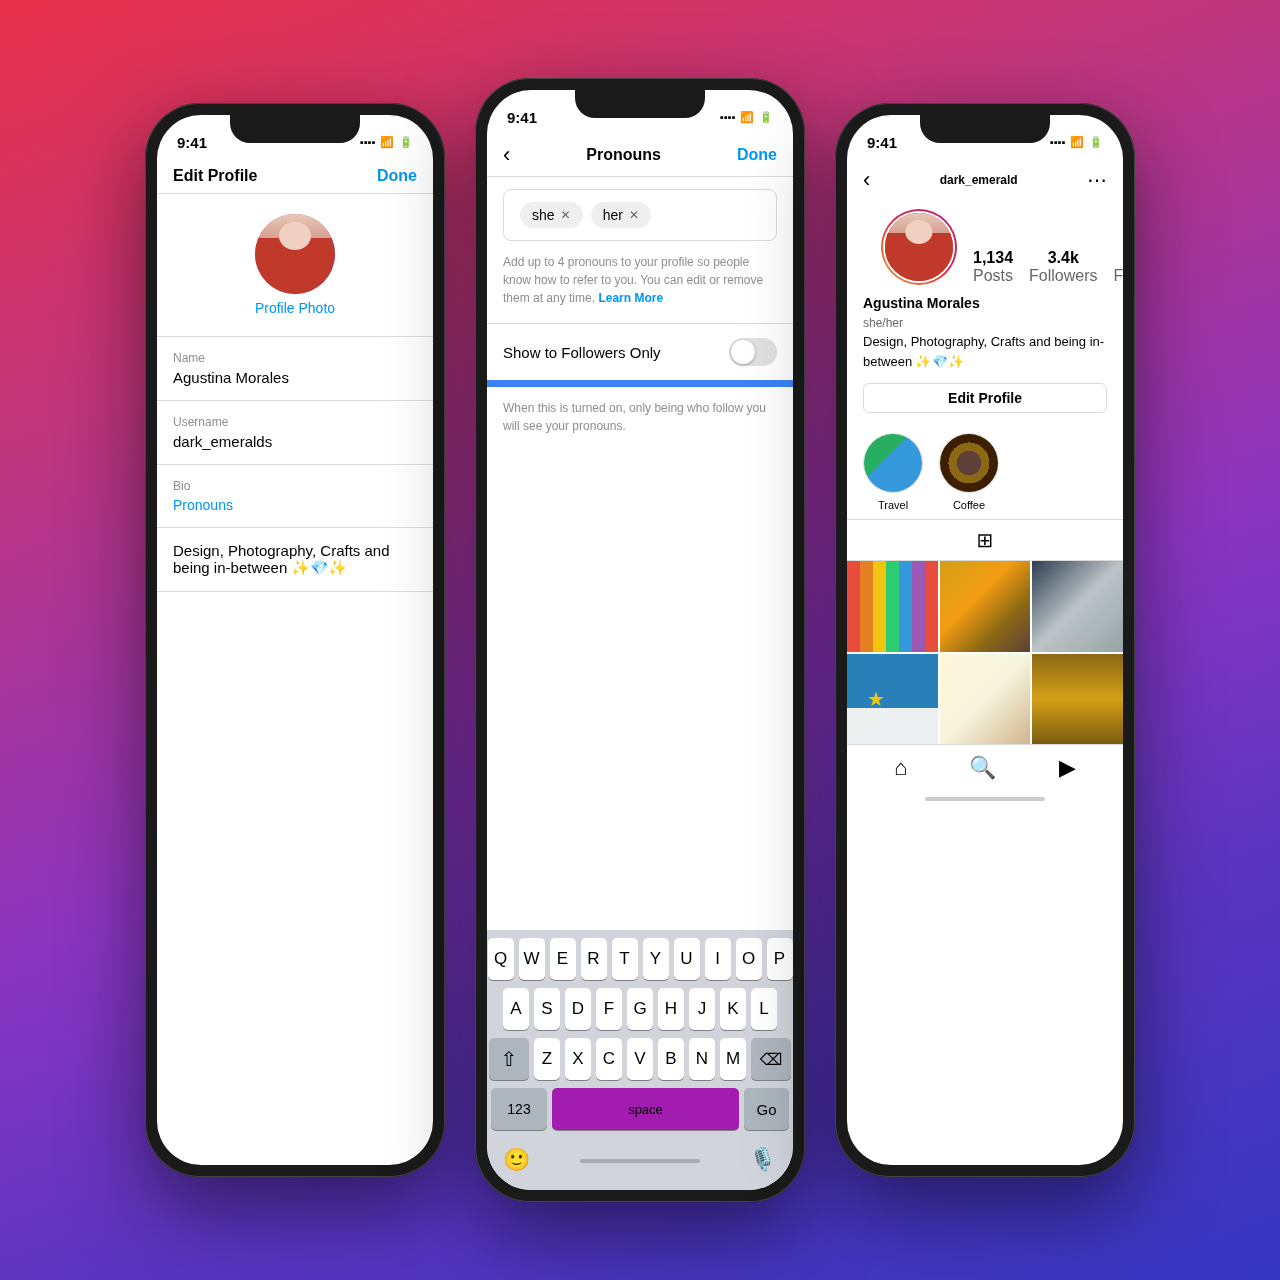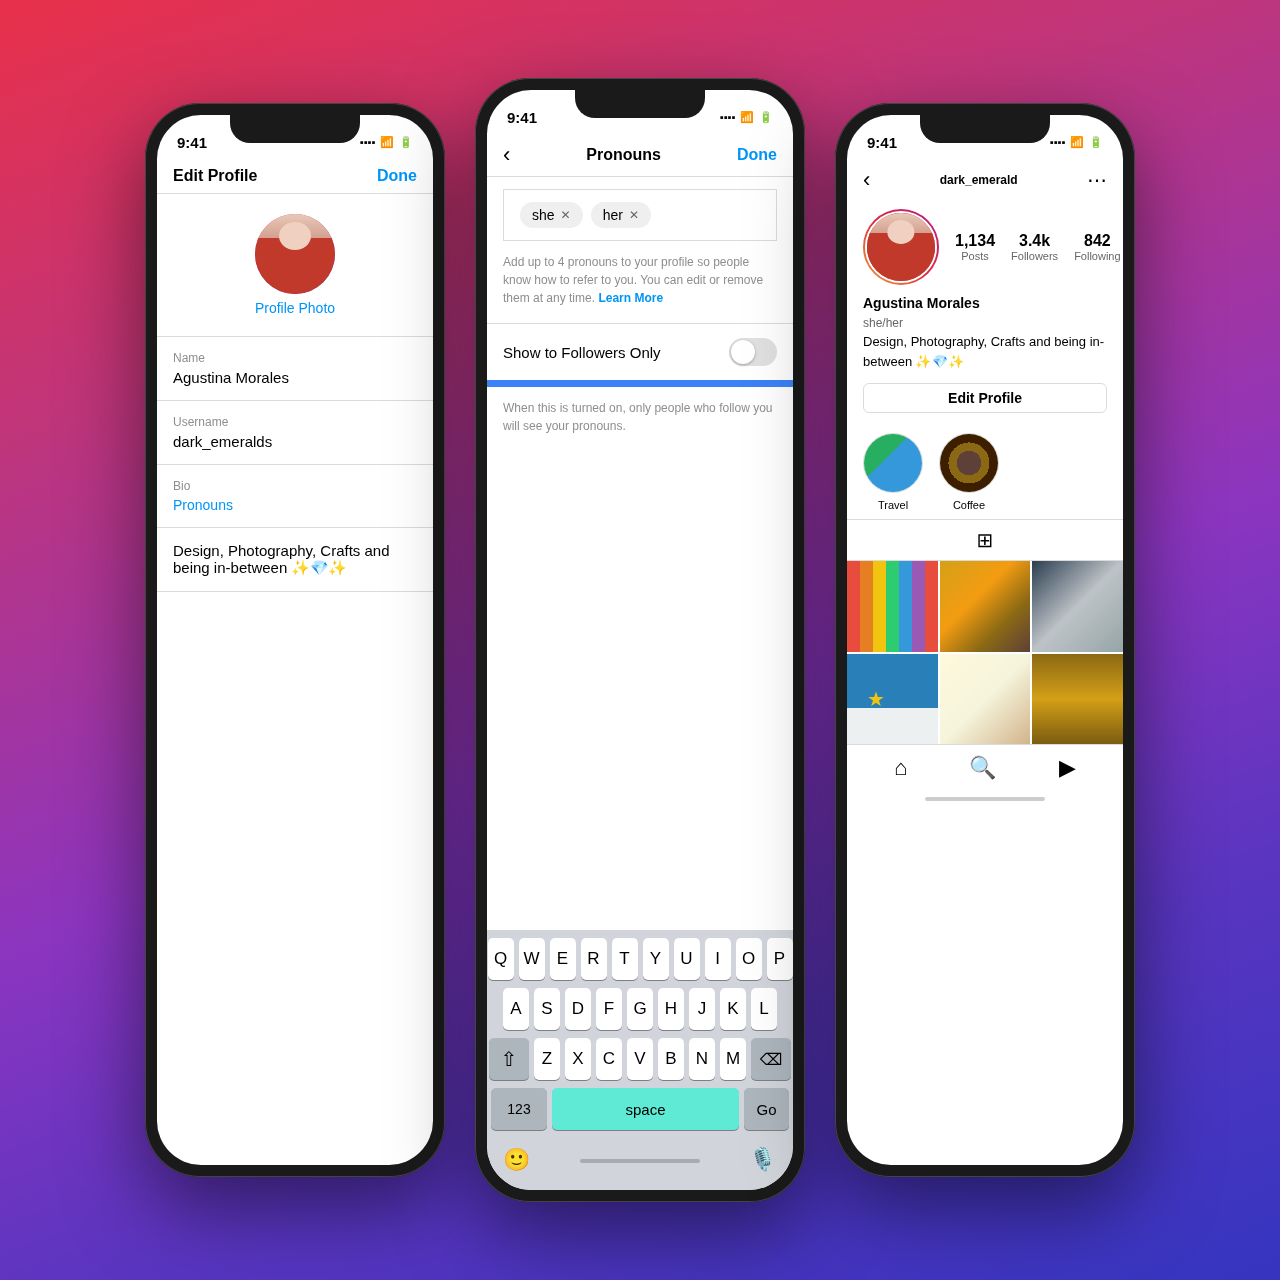--- a/index.html
+++ b/index.html
@@ -154,21 +154,21 @@
       padding: 16px;
       display: block;
     }
 
     
     .pronouns-tags {
       display: flex;
       gap: 8px;
       padding: 12px 16px;
       border: 1px solid #dbdbdb;
-      border-radius: 0;
+      border-radius: 8px;
       margin: 12px 16px;
       flex-wrap: wrap;
     }
 
     .tag {
       background: #efefef;
       border-radius: 20px;
       padding: 5px 12px;
       font-size: 14px;
       display: flex;
@@ -266,25 +266,25 @@
       max-width: 28px;
     }
 
     .key-dark {
       background: #adb5bd;
       color: #000;
       font-size: 14px;
     }
 
     .key-space {
-      background: #5eead4;
+      background: #a21caf;
       flex: 3;
       max-width: none;
       min-width: 120px;
-      font-size: 15px;
+      font-size: 13px;
     }
 
     .key-go {
       background: #adb5bd;
       min-width: 40px;
       max-width: 45px;
       font-size: 15px;
     }
 
     .key-shift {
@@ -325,21 +325,21 @@
     }
 
     .profile-stats {
       display: flex;
       gap: 20px;
       padding: 12px 16px;
     }
 
     .stat-item { text-align: center; }
     .stat-num { font-size: 16px; font-weight: 700; }
-    .stat-label { font-size: 11px; color: #666; }
+    .stat-label { font-size: 16px; color: #666; }
 
     .profile-bio {
       padding: 0 16px 12px;
       font-size: 13px;
       line-height: 1.5;
     }
 
     .bio-name { font-weight: 700; font-size: 14px; }
     .bio-pronouns { font-size: 12px; color: #666; }
 
@@ -593,21 +593,21 @@
     <div class="pronouns-desc">
       <span>Add up to 4 pronouns to your profile so people know how to refer to you. You can edit or remove them at any time.</span>
       <span class="learn-more">Learn More</span>
     </div>
 
     <div class="toggle-row">
       <span class="toggle-label">Show to Followers Only</span>
       <div class="toggle"></div>
     </div>
 
-    <div class="toggle-desc">When this is turned on, only people who follow you will see your pronouns.</div>
+    <div class="toggle-desc">When this is turned on, only being who follow you will see your pronouns.</div>
 
     <div class="keyboard" style="position:absolute; bottom:0; left:0; right:0;">
       <div class="key-row">
         <div class="key">Q</div>
         <div class="key">W</div>
         <div class="key">E</div>
         <div class="key">R</div>
         <div class="key">T</div>
         <div class="key">Y</div>
         <div class="key">U</div>
@@ -663,21 +663,21 @@
         <span>🔋</span>
       </div>
     </div>
 
     <div class="nav-bar" style="border-bottom:none;">
       <span class="nav-back">‹</span>
       <span class="username-header">dark_emerald</span>
       <span style="font-size:20px;">⋯</span>
     </div>
 
-    <div style="display:flex; align-items:center; padding: 8px 16px; gap:16px;">
+    <div style="display:flex; align-items:flex-end; padding: 8px 16px; gap:16px;margin-left:18px;">
       <div class="avatar-ring">
         <div class="avatar-ring-inner">
           <div class="person-img"></div>
         </div>
       </div>
       <div class="profile-stats" style="padding:0; gap:16px; flex:1;">
         <div class="stat-item">
           <div class="stat-num">1,134</div>
           <div class="stat-label">Posts</div>
         </div>

